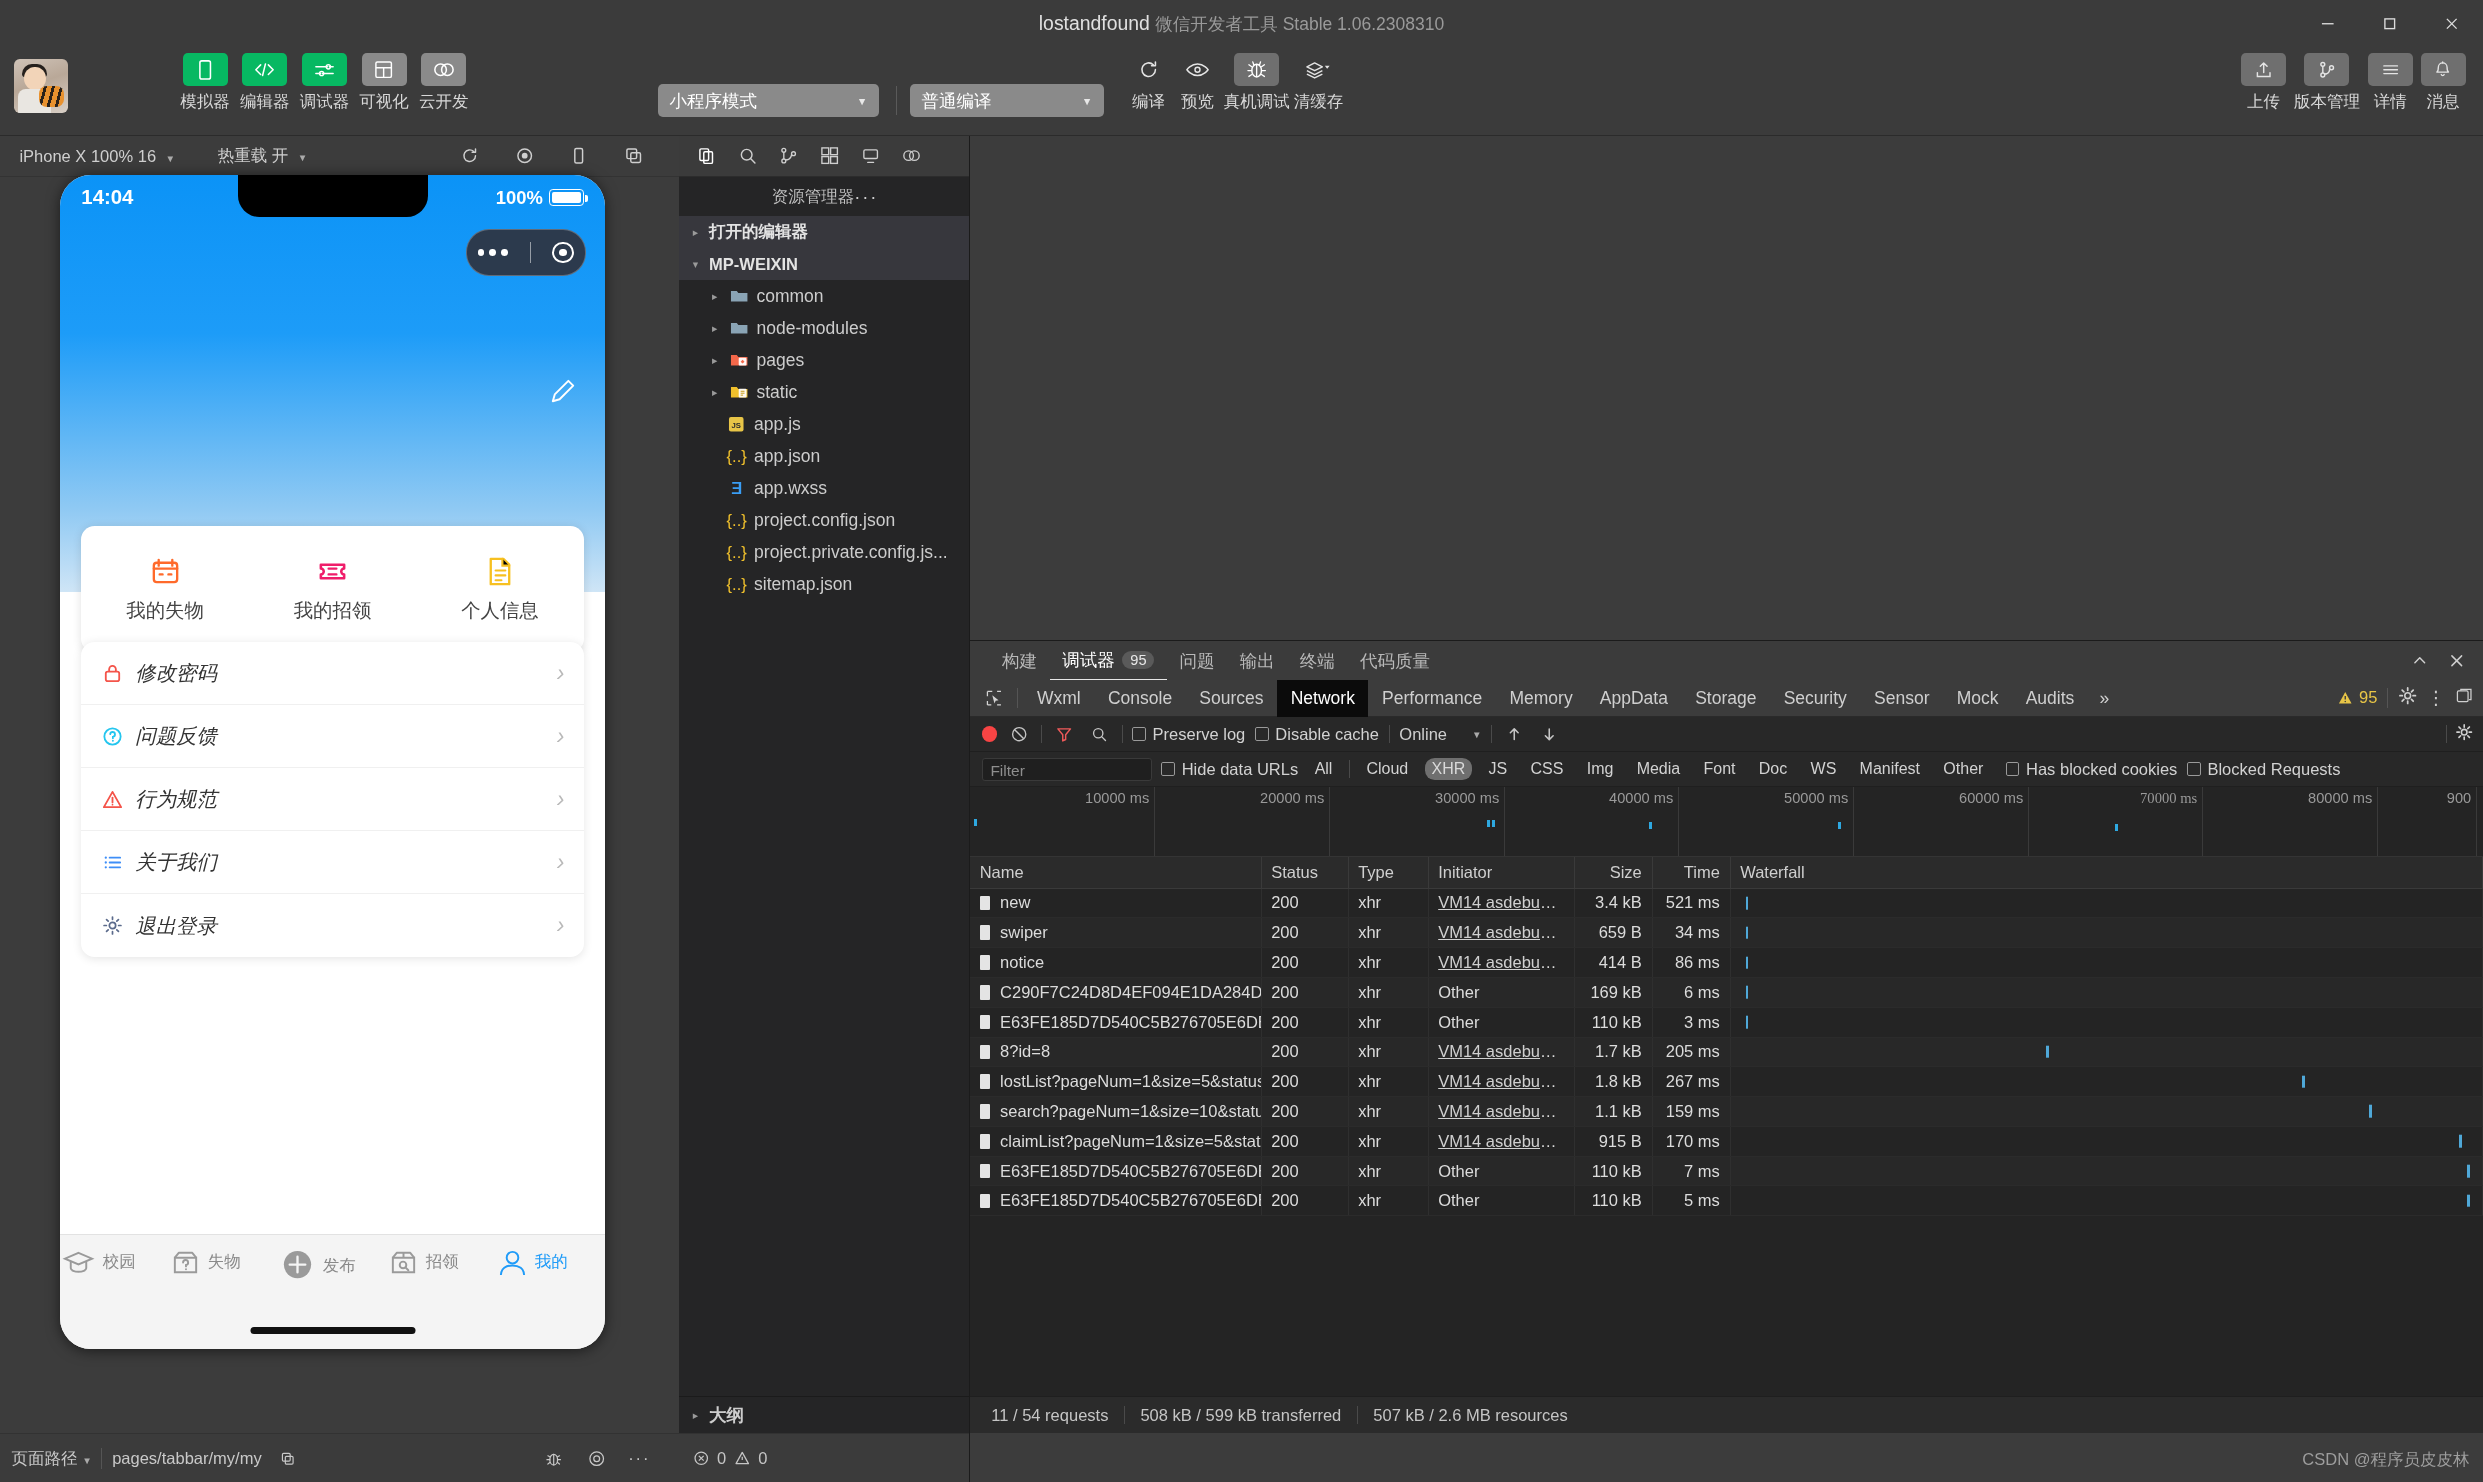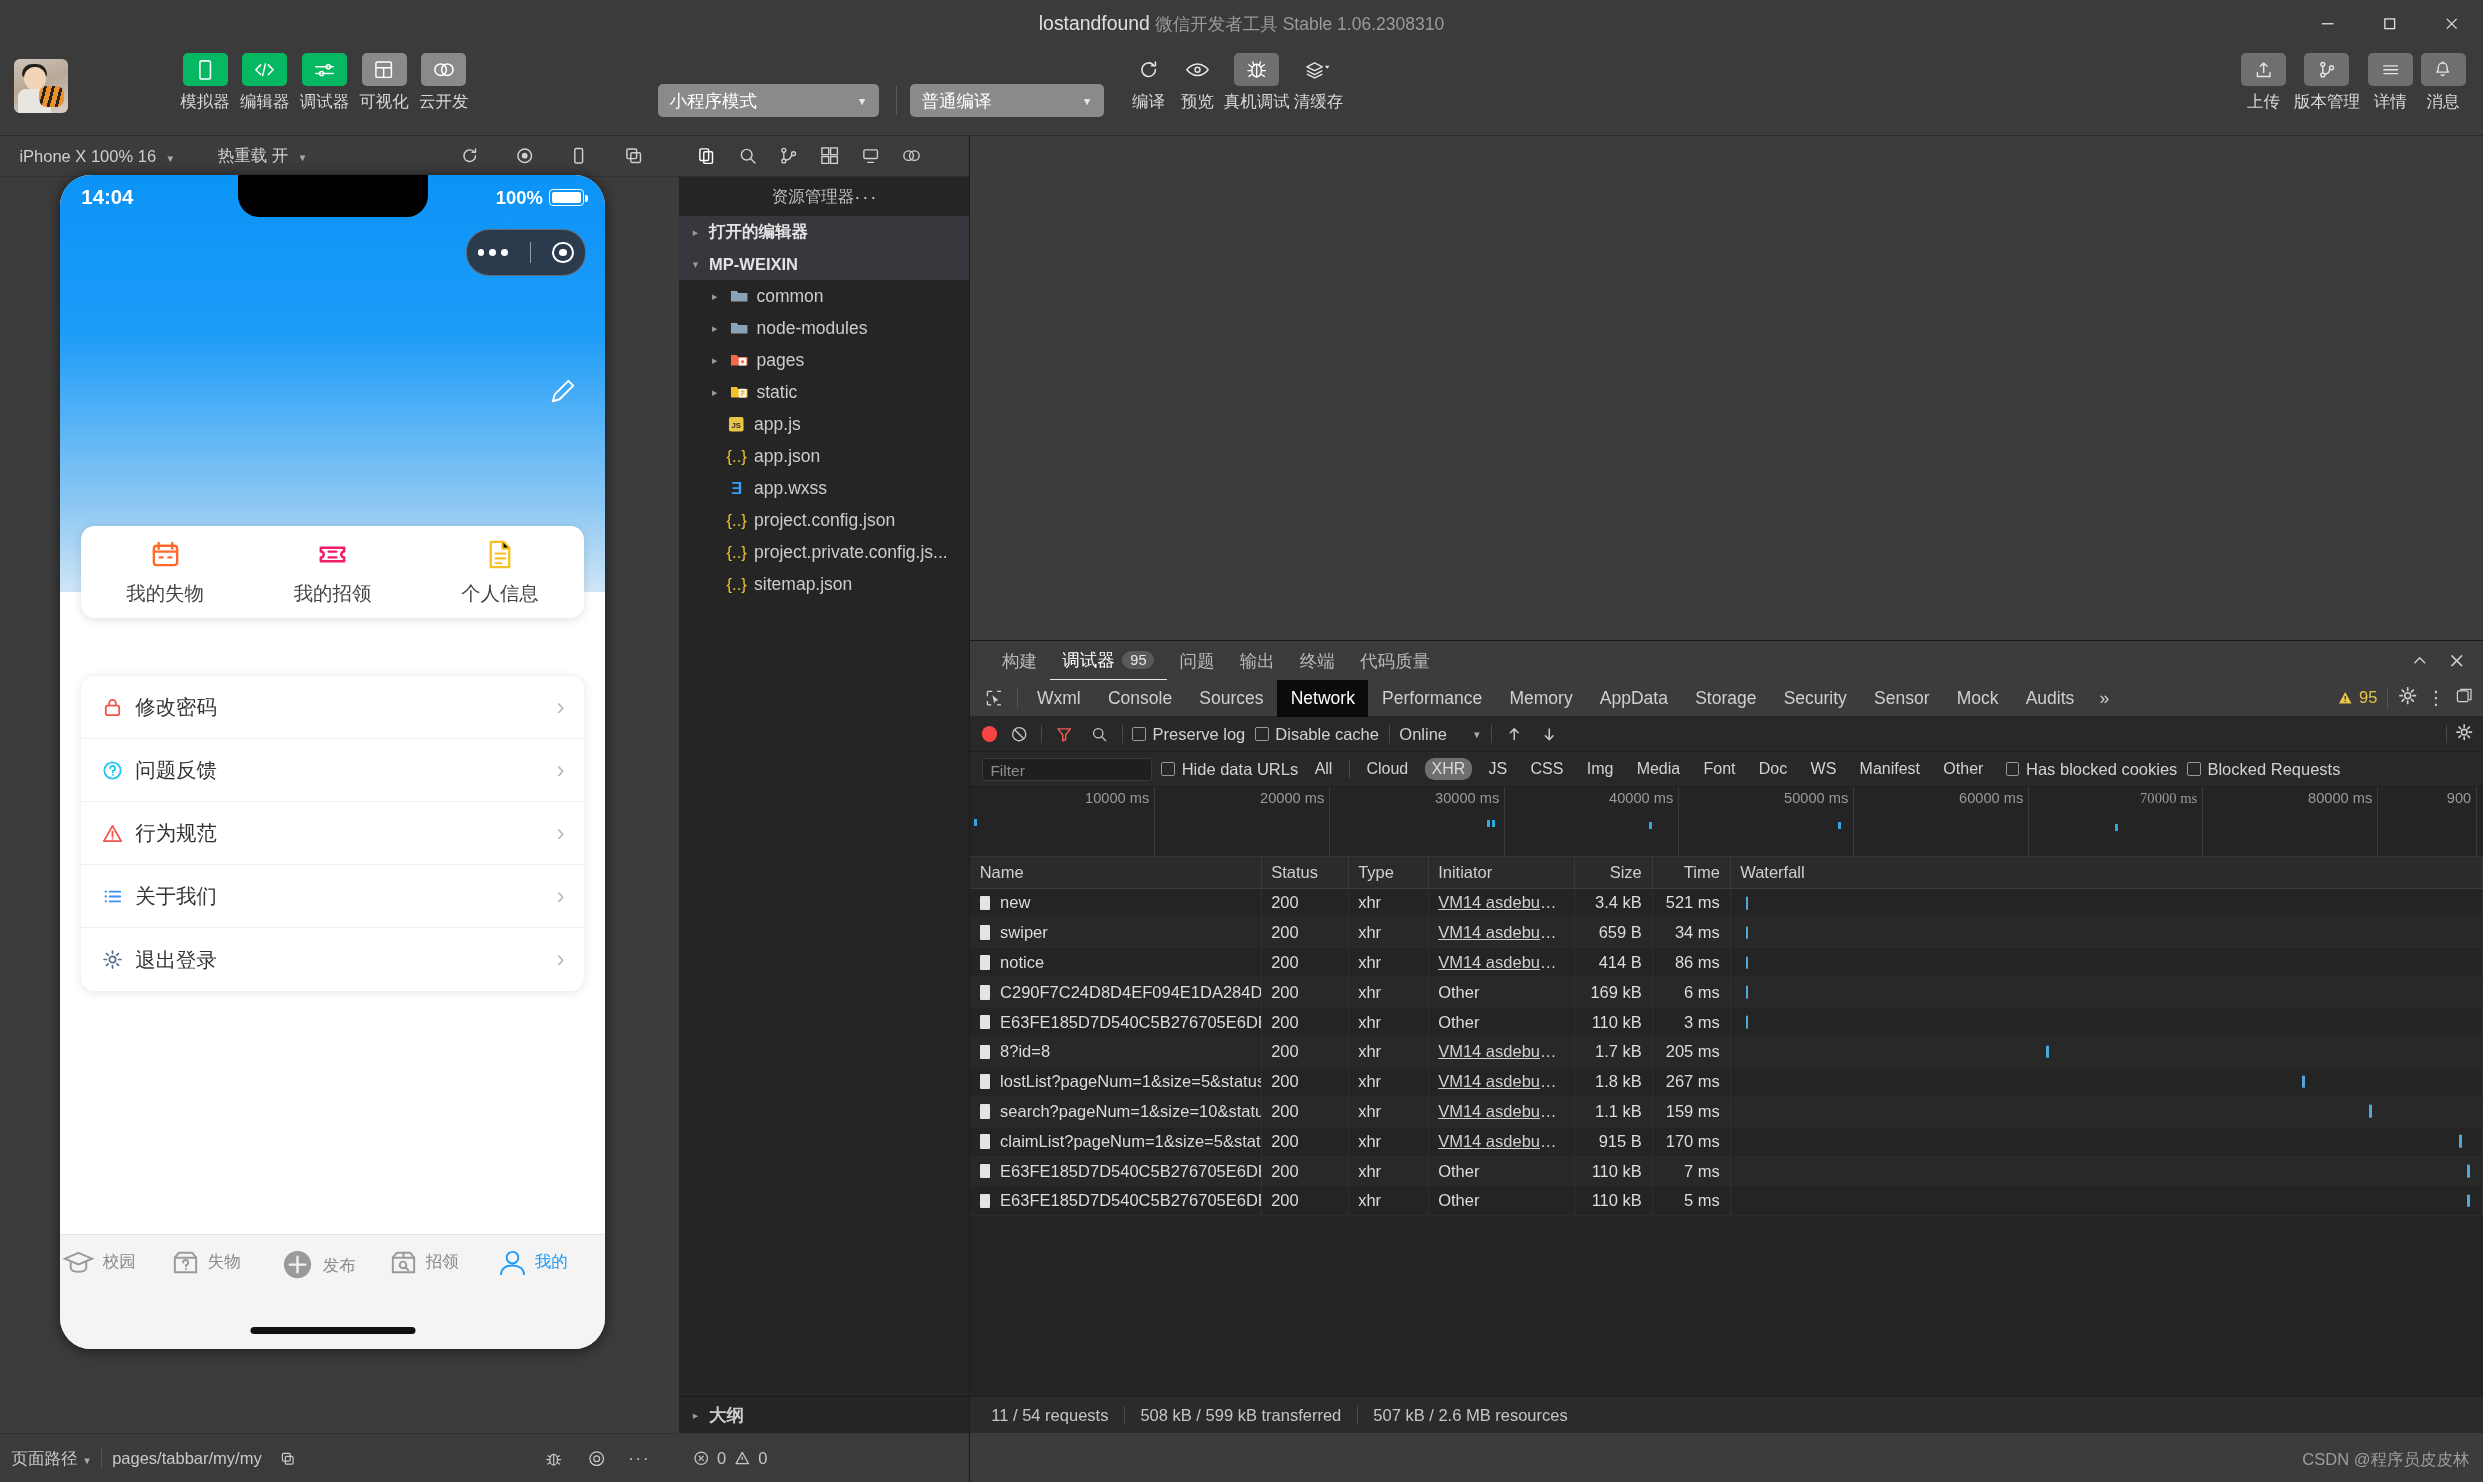--- a/index.html
+++ b/index.html
@@ -143,30 +143,30 @@
   .ph-avatar .face { position:absolute; left:19.4px; top:17.5px; width:33px;height:37px;border-radius:50%; background:#f6dcc0;}
   .ph-avatar .hair { position:absolute; left:16.5px; top:12.6px; width:39px;height:19.4px;border-radius:19.4px 19.4px 4.9px 4.9px; background:#21201e;}
   .ph-avatar .shirt { position:absolute; left:7.8px; top:56px; width:54px;height:39px;border-radius:9.7px 9.7px 0 0; background:#eceae6;}
   .ph-avatar .toy { position:absolute; left:43px; top:50px; width:41px;height:35px;border-radius:11.6px; background: repeating-linear-gradient(100deg,#ef9536 0 6.8px,#2b211a 6.8px 10.7px);}
   .ph-uname { color:#fff; font-size: 29px; display:flex; align-items:center; gap:9.7px;}
   .ph-uname .sex { font-size:25px; color:#a7d8ff;}
   .ph-acct { color:#fff; font-size: 20.4px; margin-top:9.7px;}
   .ph-edit { position:absolute; right: 25px; top: 200px; color:#fff; }
 
   .ph-card {
-    position:absolute; left: 21.3px; right: 21.3px; top: 351px; height: 92px; background:#fff;
+    position:absolute; left: 21.3px; right: 21.3px; top: 351px; height: 126px; background:#fff;
     border-radius: 13.6px; box-shadow:0 1.9px 9.7px rgba(0,0,0,.12);
     display:flex; align-items:center; justify-content:space-around;
   }
   .ph-card .cell { display:flex; flex-direction:column; align-items:center; gap:8.7px; }
   .ph-card .cell .lb { font-size: 19.4px; color:#444; }
 
   .ph-list {
-    position:absolute; left: 21.3px; right: 21.3px; top: 501px; background:#fff;
-    border-radius: 13.6px; box-shadow: 0 1.9px 9.7px rgba(0,0,0,.10); overflow:hidden;
+    position:absolute; left: 21.3px; right: 21.3px; top: 467px; background:#fff;
+    border-radius: 13.6px; box-shadow: 0 1.9px 9.7px rgba(0,0,0,.10); overflow:hidden;font-style:italic;
   }
   .ph-row {
     height: 63px; display:flex; align-items:center; padding: 0 19.4px;
     border-bottom: 1px solid #f0f0f0; gap: 11.6px;
   }
   .ph-row:last-child { border-bottom: none; }
   .ph-row .txt { flex:1; font-size: 20.4px; color:#333; }
   .ph-row .chev { color:#b9b9b9; font-size: 23px; }
 
   .ph-tabbar {

